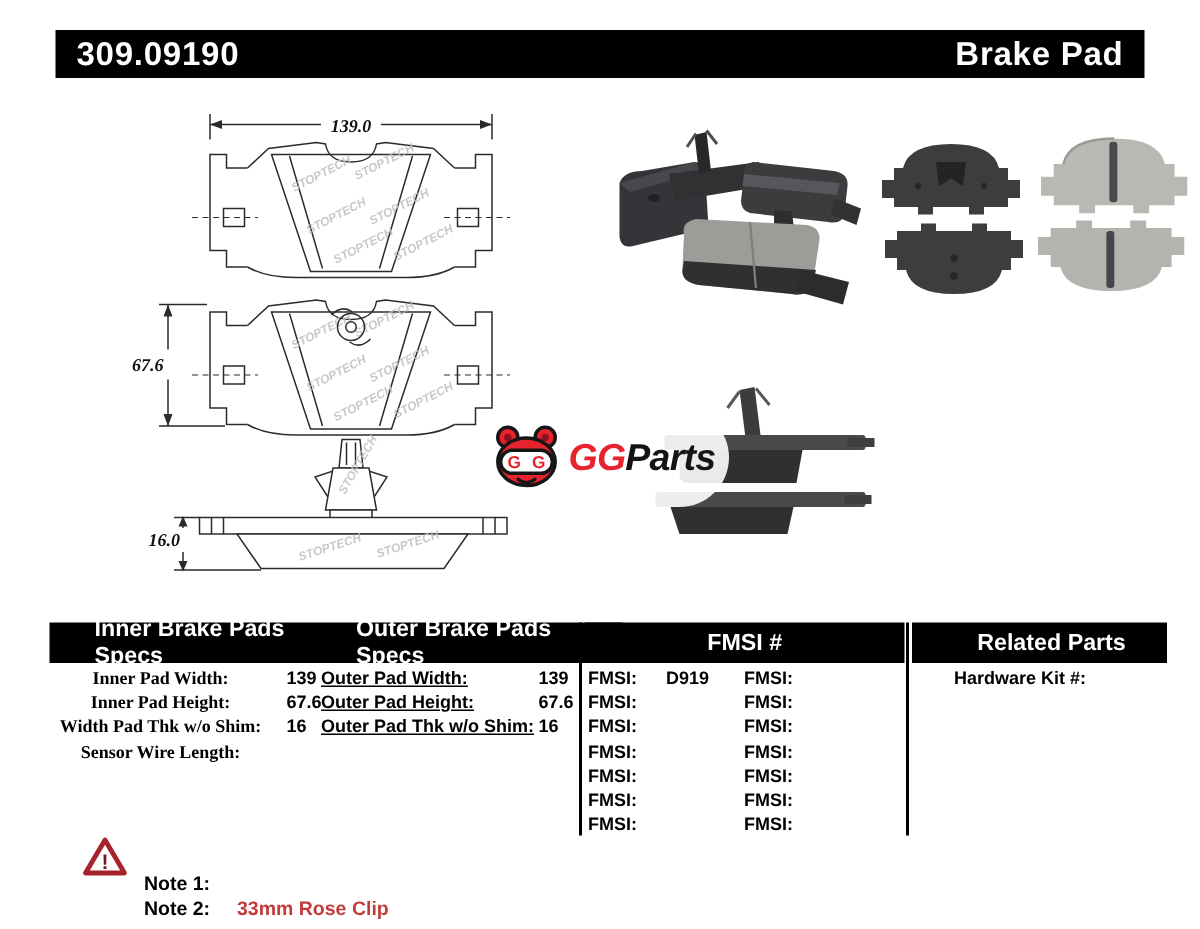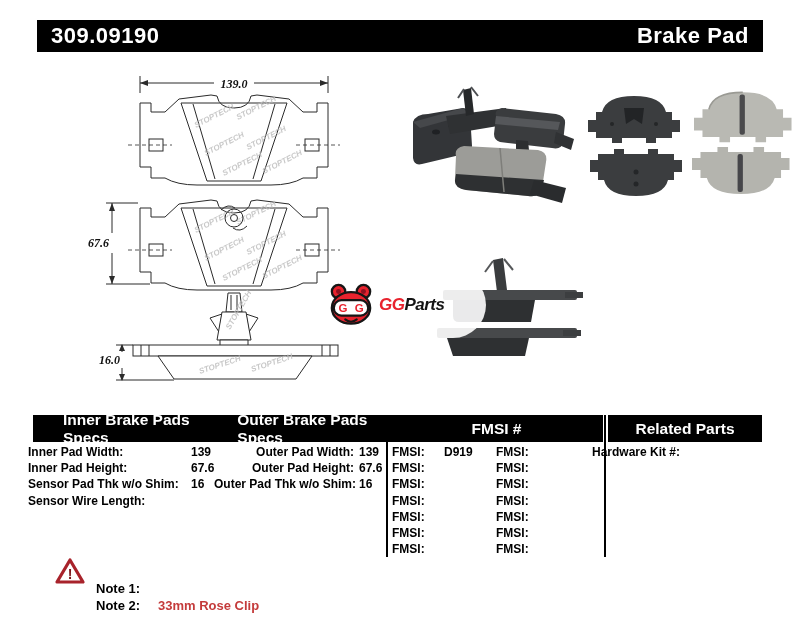--- a/index.html
+++ b/index.html
@@ -14,43 +14,43 @@
   svg{position:absolute;overflow:visible;}
   .drawing{left:55px;top:60px;}
   .photo1{left:408px;top:84px;}
   .photo2{left:582px;top:80px;}
   .sideview{left:415px;top:256px;}
 
   
   .logo-pill{position:absolute;left:318px;top:272px;width:168px;height:66px;border-radius:34px;
              background:rgba(255,255,255,.9);display:flex;align-items:center;padding-left:10px;box-sizing:border-box;}
   .logo-pill svg{position:static;flex:0 0 auto;}
-  .logo-text{font-weight:bold;font-style:italic;font-size:17px;letter-spacing:-.5px;margin-left:5px;white-space:nowrap;}
+  .logo-text{font-weight:bold;font-style:italic;font-size:25px;letter-spacing:-.5px;margin-left:5px;white-space:nowrap;}
   .logo-text .gg{color:#e8232e;}
   .logo-text .parts{color:#141414;}
 
   
   .thead{position:absolute;top:415px;height:27px;background:#000;color:#fff;font-weight:bold;font-size:15.5px;
          display:flex;align-items:center;justify-content:center;}
   .th1{left:33px;width:352px;justify-content:space-around;padding-left:30px;}
   .th2{left:390px;width:213px;}
-  .th3{left:608px;width:154px;}
+  .th3{left:608px;width:154px;padding-left:16px;}
   .vline{position:absolute;top:415px;width:2px;height:142px;background:#000;}
   .v1{left:386px;} .v2{left:604px;}
 
   
   .col,.fmsi-col,.rel-col{position:absolute;top:444px;font-size:12px;font-weight:bold;line-height:16.2px;}
   .srow{display:flex;white-space:nowrap;}
-  .inner-col{left:28px;} .inner-col .lbl{display:inline-block;width:158px;text-align:left;}
-  .outer-col{left:214px;} .outer-col .lbl{display:inline-block;width:140px;text-align:right;}
+  .inner-col{left:28px;} .inner-col .lbl{display:inline-block;width:158px;text-align:center;font-family:Liberation Serif, serif;}
+  .outer-col{left:214px;} .outer-col .lbl{display:inline-block;width:140px;text-align:left;text-decoration:underline;}
   .srow .val{margin-left:5px;}
   .fmsi-col .flbl{display:inline-block;min-width:40px;}
   .fmsi-col .val{margin-left:12px;text-align:center;}
   .f1{left:392px;} .f2{left:496px;}
-  .rel-col{left:592px;}
+  .rel-col{left:636px;}
 
   
   .warn{left:55px;top:557px;}
   .notes{position:absolute;left:96px;top:580px;font-size:13px;font-weight:bold;line-height:17px;}
   .nrow{display:flex;white-space:nowrap;}
   .nlbl{display:inline-block;min-width:50px;}
   .ntext{color:#c43b3b;margin-left:12px;}
 
   
   .ln{stroke:#2b2b2b;stroke-width:1;fill:none;}
@@ -221,21 +221,21 @@
   <div class="col inner-col">
     <div class="srow">
         <span class="lbl">Inner Pad Width:</span>
         <span class="val">139</span>
       </div>
     <div class="srow">
         <span class="lbl">Inner Pad Height:</span>
         <span class="val">67.6</span>
       </div>
     <div class="srow">
-        <span class="lbl">Sensor Pad Thk w/o Shim:</span>
+        <span class="lbl">Width Pad Thk w/o Shim:</span>
         <span class="val">16</span>
       </div>
     <div class="srow">
         <span class="lbl">Sensor Wire Length:</span>
         <span class="val"></span>
       </div>
   </div>
 
   <div class="col outer-col">
     <div class="srow">

